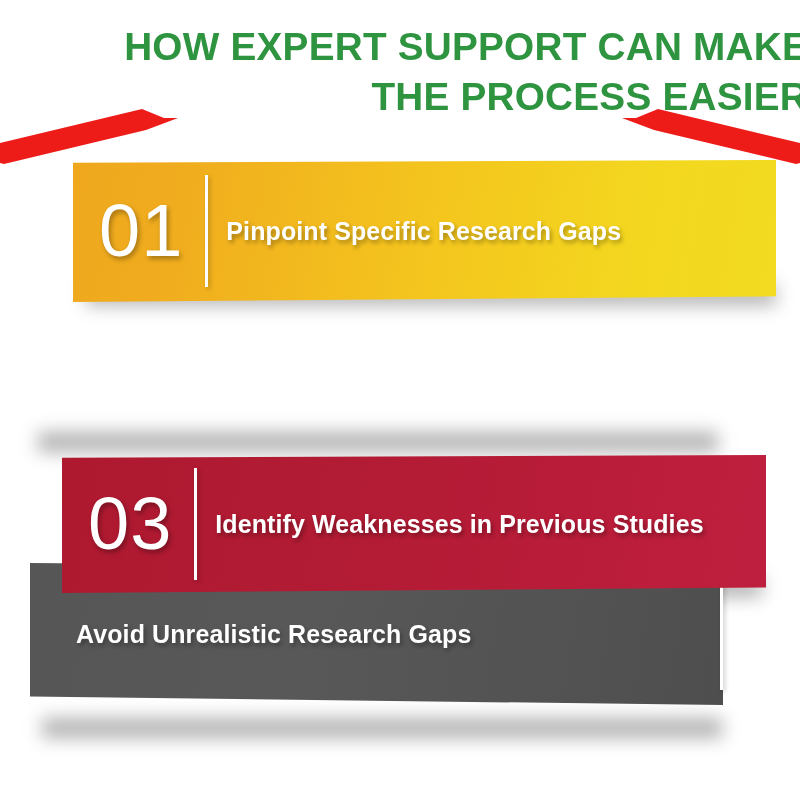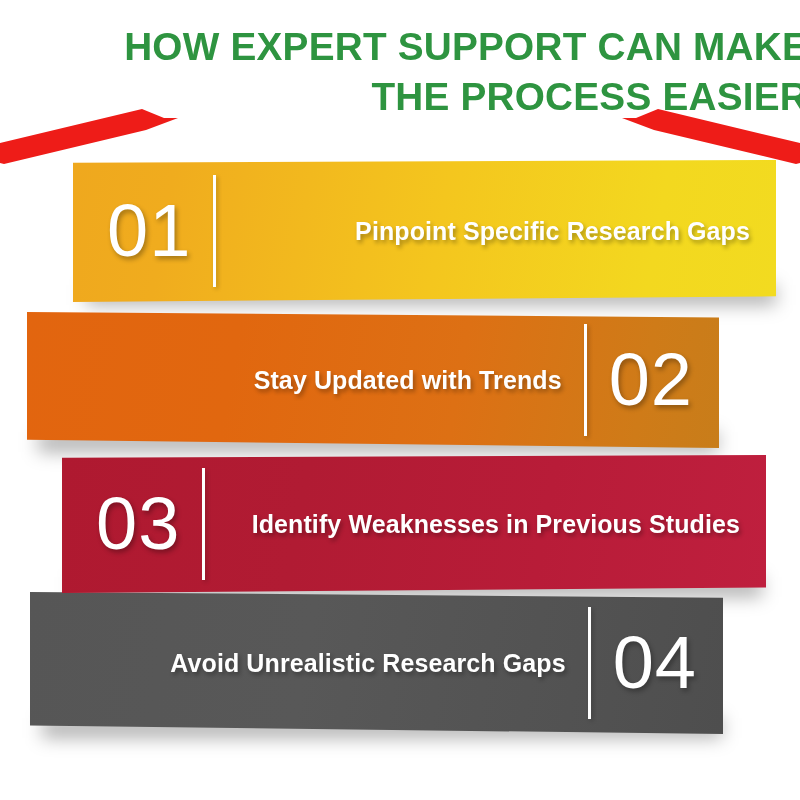--- a/index.html
+++ b/index.html
@@ -45,21 +45,20 @@
     z-index: 5;
   }
   .wing svg { display: block; }
 
   
   .bar {
     position: absolute;
     display: flex;
     align-items: center;
     box-sizing: border-box;
-    padding-left: 8px;
   }
   .bar-shadow {
     position: absolute;
     background: rgba(0,0,0,0.30);
     filter: blur(9px);
     z-index: 1;
   }
   .num {
     color: #ffffff;
     font-family: "Liberation Sans", sans-serif;
@@ -78,37 +77,37 @@
   }
   .label {
     color: #ffffff;
     font-family: "Liberation Sans", sans-serif;
     font-weight: bold;
     font-size: 25px;
     letter-spacing: 0.1px;
     white-space: nowrap;
     text-shadow: 2px 3px 4px rgba(0,0,0,0.32);
     flex: 1 1 auto;
-    text-align: right;
+    text-align: left;
   }
 
   
   #bar1 { left: 73px;  top: 160px; width: 703px; height: 142px; z-index: 24; }
   #bar1 .skin { background: linear-gradient(100deg, #EFA81E 0%, #F0AC1E 14%, #F4C61E 52%, #F3D81F 82%, #F2DB20 100%); }
   #bar1sh { left: 86px; top: 285px; width: 690px; height: 20px; z-index: 20; }
 
   #bar2 { left: 27px;  top: 312px; width: 692px; height: 136px; z-index: 23; }
   #bar2 .skin { background: linear-gradient(100deg, #E2650F 0%, #E1670F 30%, #DD7014 62%, #CF7B18 88%, #C87D1A 100%); }
   #bar2sh { left: 38px; top: 432px; width: 680px; height: 20px; z-index: 19; }
 
   #bar3 { left: 62px;  top: 455px; width: 704px; height: 138px; z-index: 22; }
   #bar3 .skin { background: linear-gradient(100deg, #AF1930 0%, #B11B33 34%, #B81C38 68%, #BF1F3E 100%); }
   #bar3sh { left: 74px; top: 577px; width: 688px; height: 20px; z-index: 18; }
 
-  #bar4 { left: 30px;  top: 592px; width: 693px; height: 142px; z-index: 21; }
+  #bar4 { left: 30px;  top: 563px; width: 693px; height: 142px; z-index: 21; }
   #bar4 .skin { background: linear-gradient(100deg, #565656 0%, #585858 40%, #525252 78%, #4E4E4E 100%); }
   #bar4sh { left: 42px; top: 718px; width: 680px; height: 20px; z-index: 17; }
 
   .skin {
     position: absolute;
     inset: 0;
     clip-path: polygon(0% 2%, 100% 0%, 100% 96%, 0% 100%);
   }
   #bar2 .skin { clip-path: polygon(0% 0%, 100% 4%, 100% 100%, 0% 94%); }
   #bar4 .skin { clip-path: polygon(0% 0%, 100% 4%, 100% 100%, 0% 94%); }
@@ -157,42 +156,33 @@
   <div class="bar" id="bar1">
     <div class="skin"></div>
     <div class="content num-left">
       <span class="num">01</span>
       <span class="divider"></span>
       <span class="label">Pinpoint Specific Research Gaps</span>
     </div>
   </div>
 
   <div class="bar-shadow" id="bar2sh"></div>
-  <div class="bar" id="bar2">
-    <div class="skin"></div>
-    <div class="content num-right">
-      <span class="label">Stay Updated with Trends</span>
-      <span class="divider"></span>
-      <span class="num">02</span>
-    </div>
-  </div>
 
   <div class="bar-shadow" id="bar3sh"></div>
   <div class="bar" id="bar3">
     <div class="skin"></div>
     <div class="content num-left">
       <span class="num">03</span>
       <span class="divider"></span>
       <span class="label">Identify Weaknesses in Previous Studies</span>
     </div>
   </div>
 
   <div class="bar-shadow" id="bar4sh"></div>
   <div class="bar" id="bar4">
     <div class="skin"></div>
     <div class="content num-right">
       <span class="label">Avoid Unrealistic Research Gaps</span>
       <span class="divider"></span>
-      <span class="num">04</span>
     </div>
   </div>
 
 </div>
 
 </body></html>

